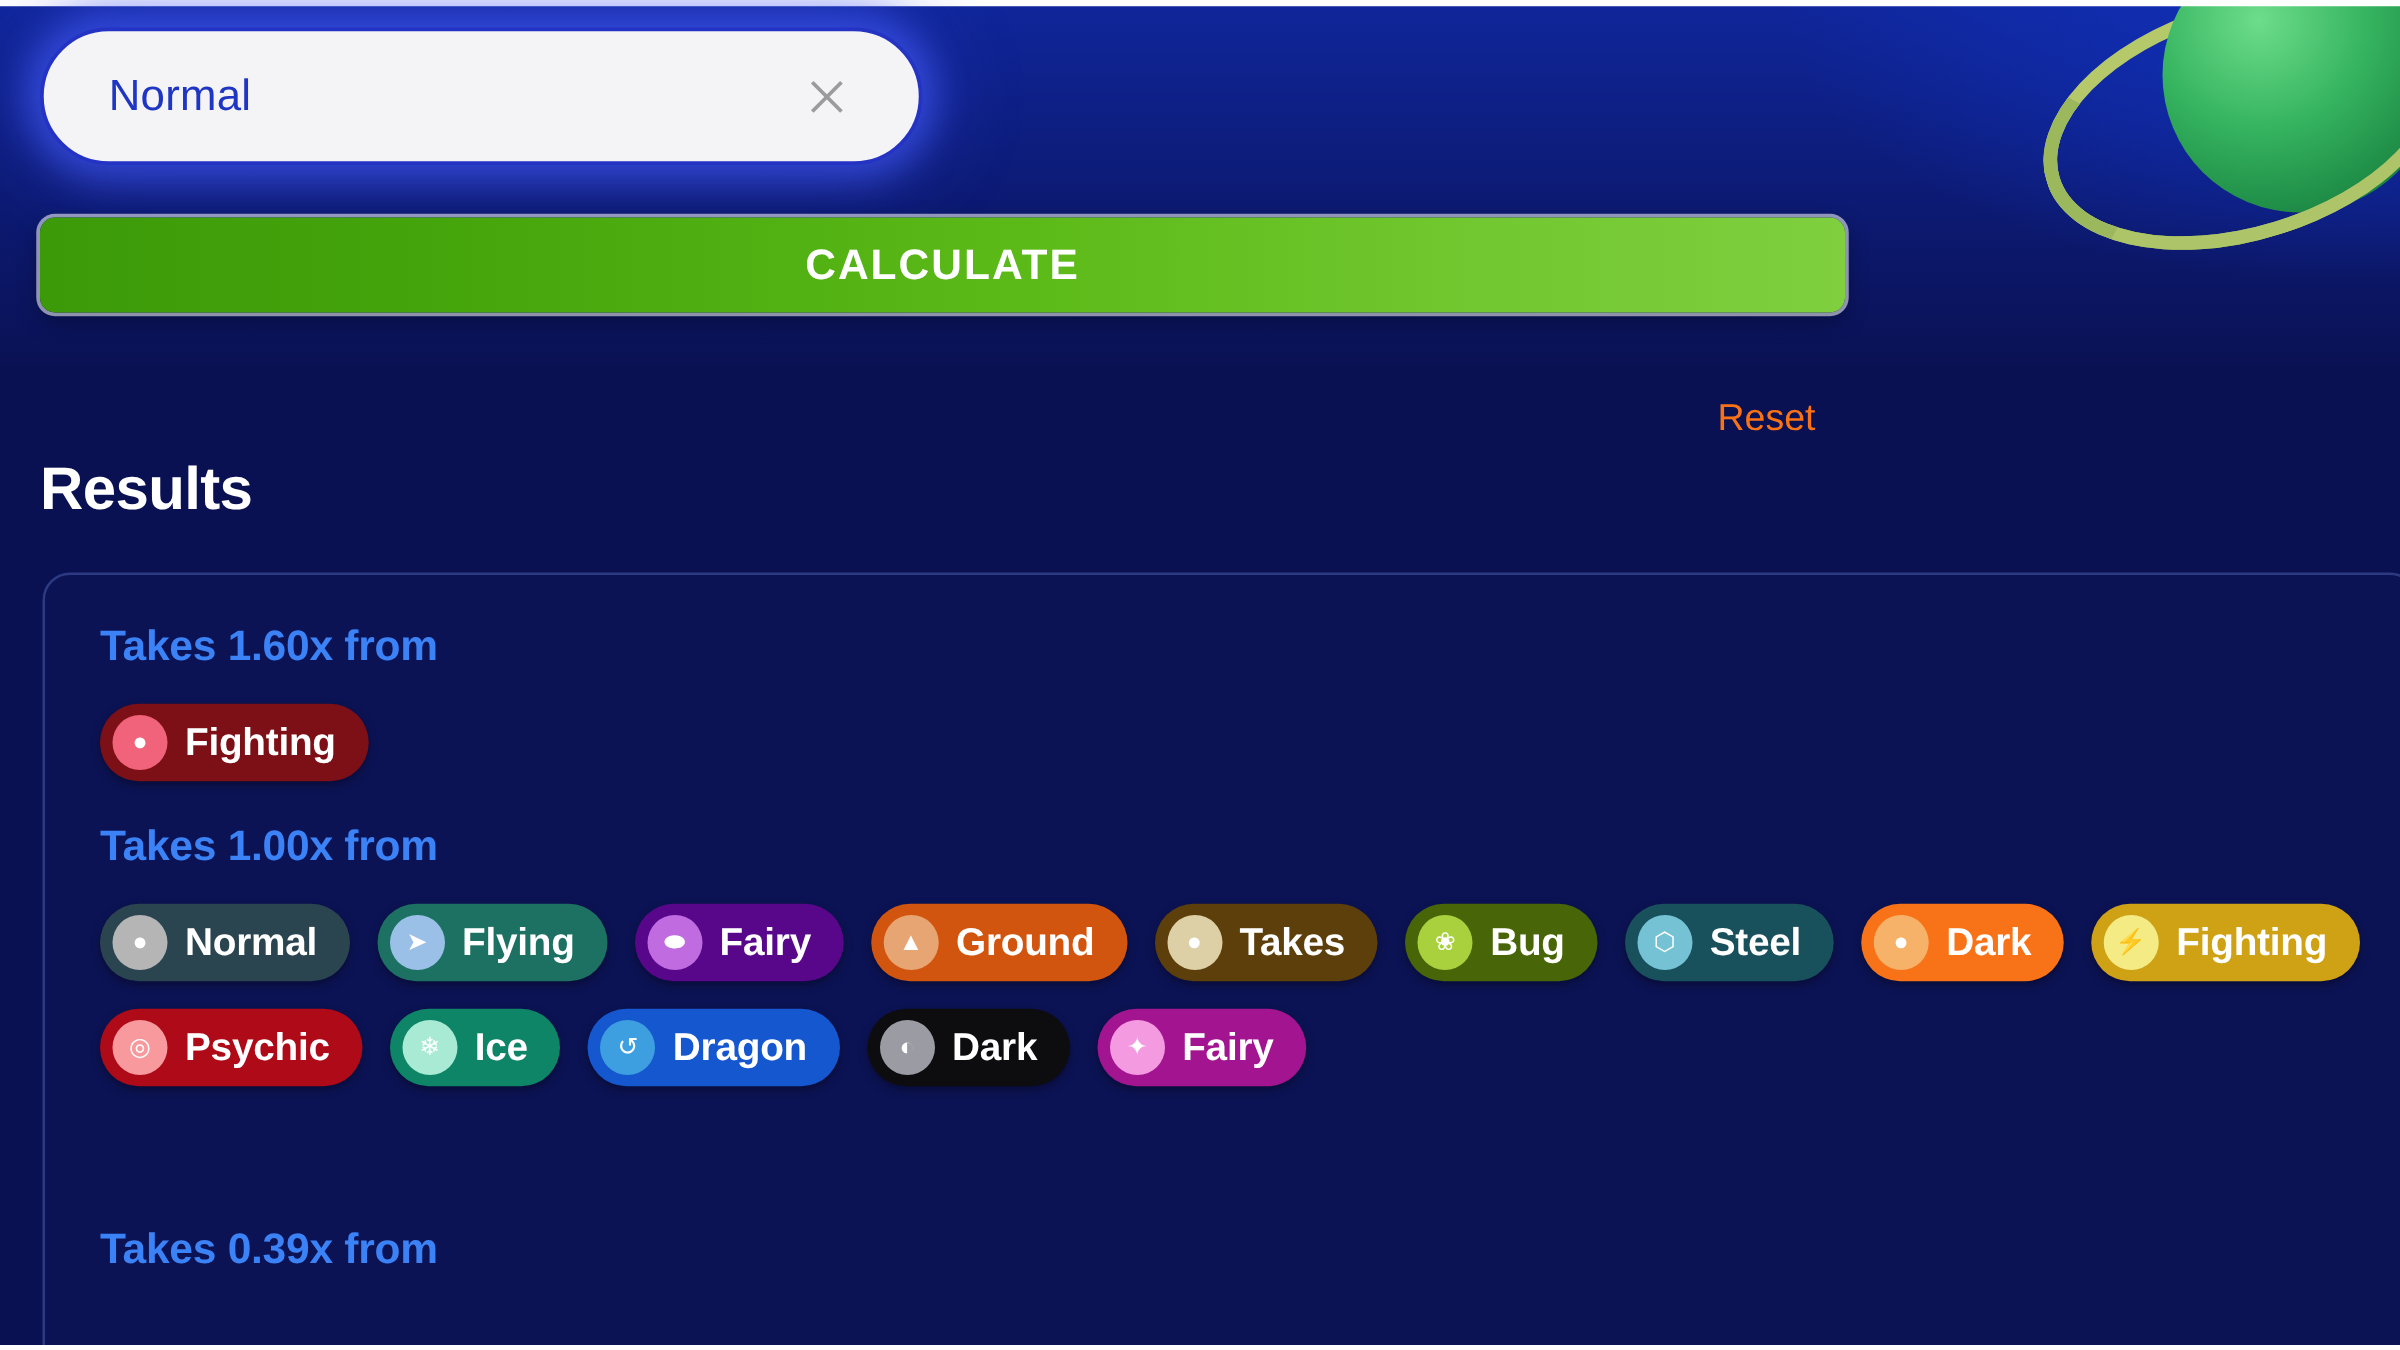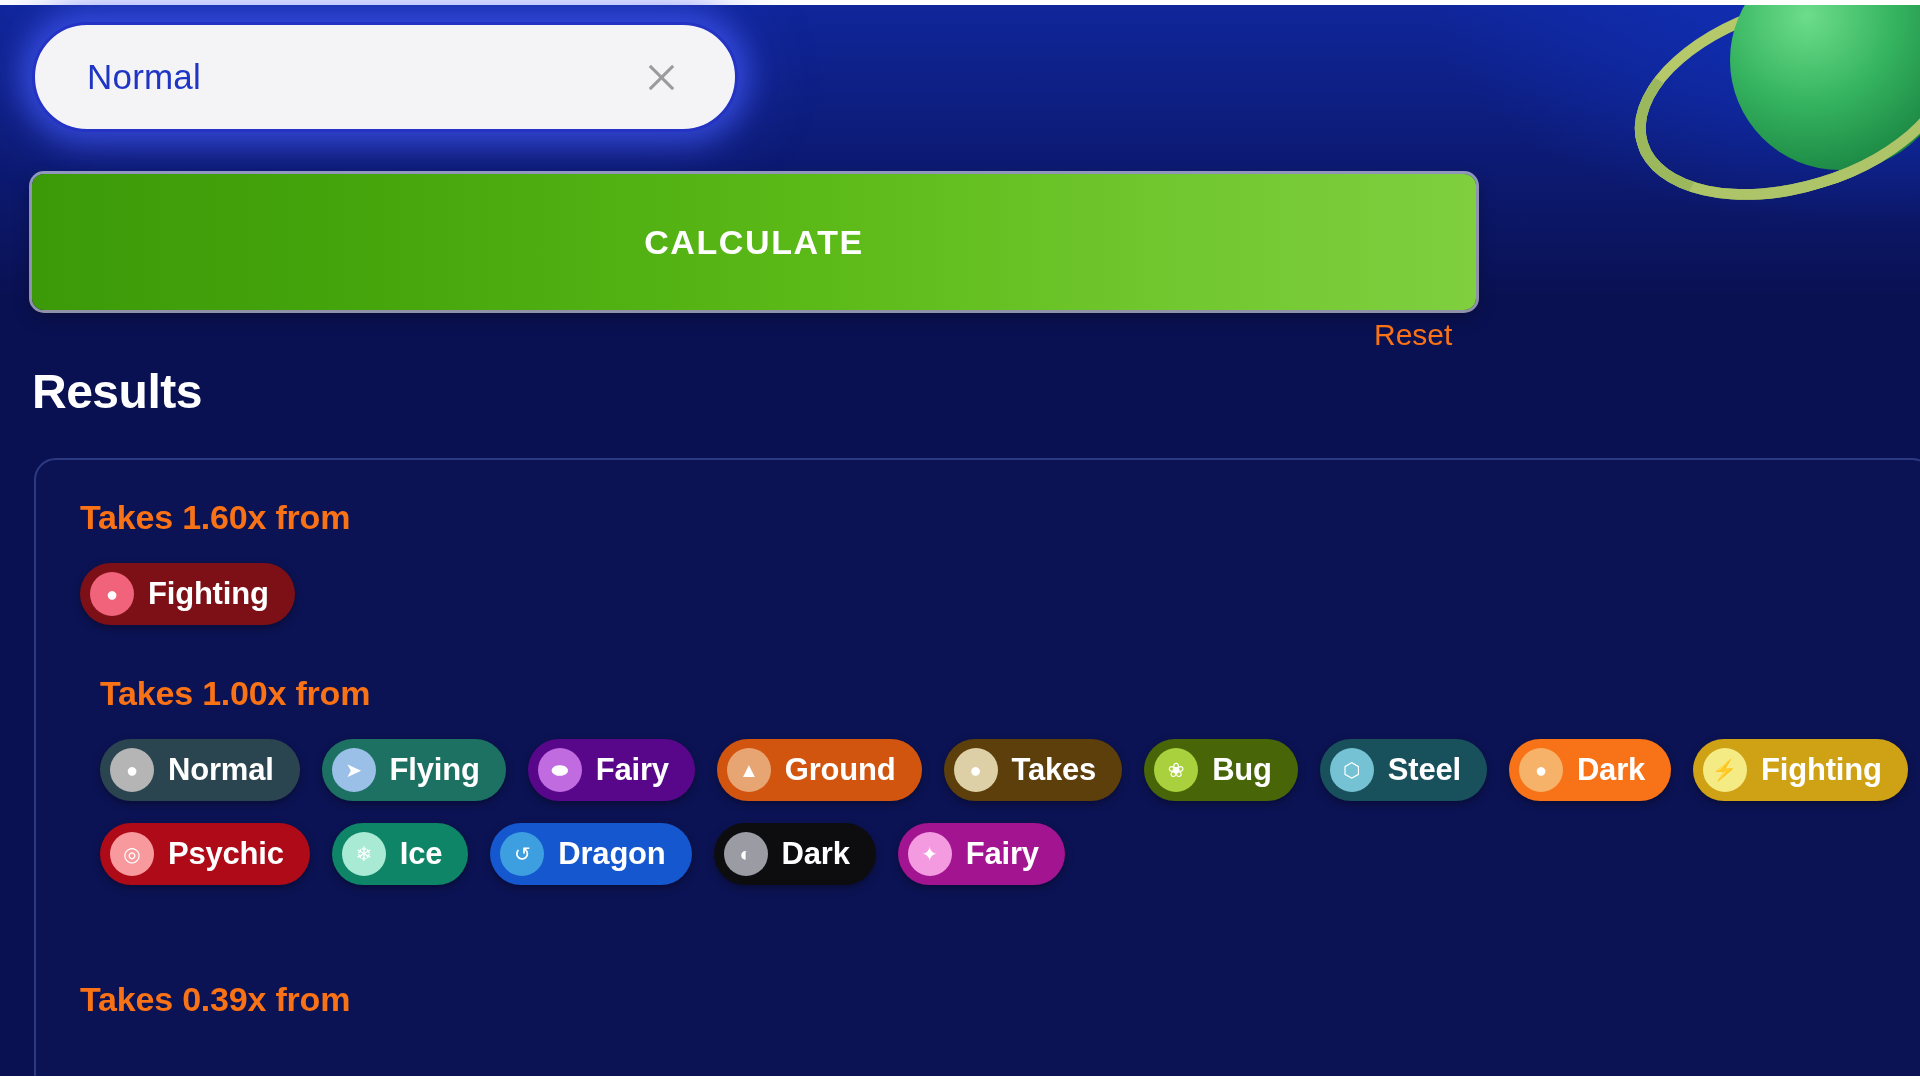--- a/index.html
+++ b/index.html
@@ -141,21 +141,21 @@
     transform: translateY(-50%);
     width: 48px; height: 48px;
     cursor: pointer;
   }
 
   
   .calculate-btn {
     position: absolute;
     top: 174px; left: 32px;
     width: 1444px;
-    height: 136px;
+    height: 76px;
     border: none;
     border-radius: 12px;
     background: linear-gradient(90deg, #3c9a09 0%, #46a60c 25%, #5cba18 55%, #72c830 80%, #7fcf3f 100%);
     color: #ffffff;
     font-size: 34px;
     font-weight: bold;
     letter-spacing: 1.6px;
     font-family: "Liberation Sans", sans-serif;
     cursor: pointer;
     box-shadow: 0 0 0 3px rgba(255,255,255,0.55), 0 6px 18px rgba(0,0,0,0.35);
@@ -191,21 +191,21 @@
     border-radius: 22px;
     background: rgba(255,255,255,0.012);
     overflow: hidden;
   }
 
   .group { position: absolute; left: 44px; }
 
   .group-label {
     font-size: 34px;
     font-weight: bold;
-    color: #f97316;
+    color: #3b82f6;
     margin-bottom: 26px;
     letter-spacing: -0.2px;
   }
 
   .badge-row {
     display: flex;
     flex-wrap: wrap;
     gap: 22px 22px;
     width: 1810px;
   }
@@ -234,21 +234,21 @@
 
   .badge-label {
     font-size: 31px;
     font-weight: bold;
     color: #ffffff;
     white-space: nowrap;
     letter-spacing: -0.2px;
   }
 
   .g1 { top: 38px; }
-  .g2 { top: 214px; margin-left: 20px; }
+  .g2 { top: 198px; }
   .g3 { top: 520px; }
 </style>
 </head>
 <body>
 
 <div class="bg-base"></div>
 <div class="bg-top-glow"></div>
 <div class="bg-right-glow"></div>
 
 <div class="planet-wrap">

